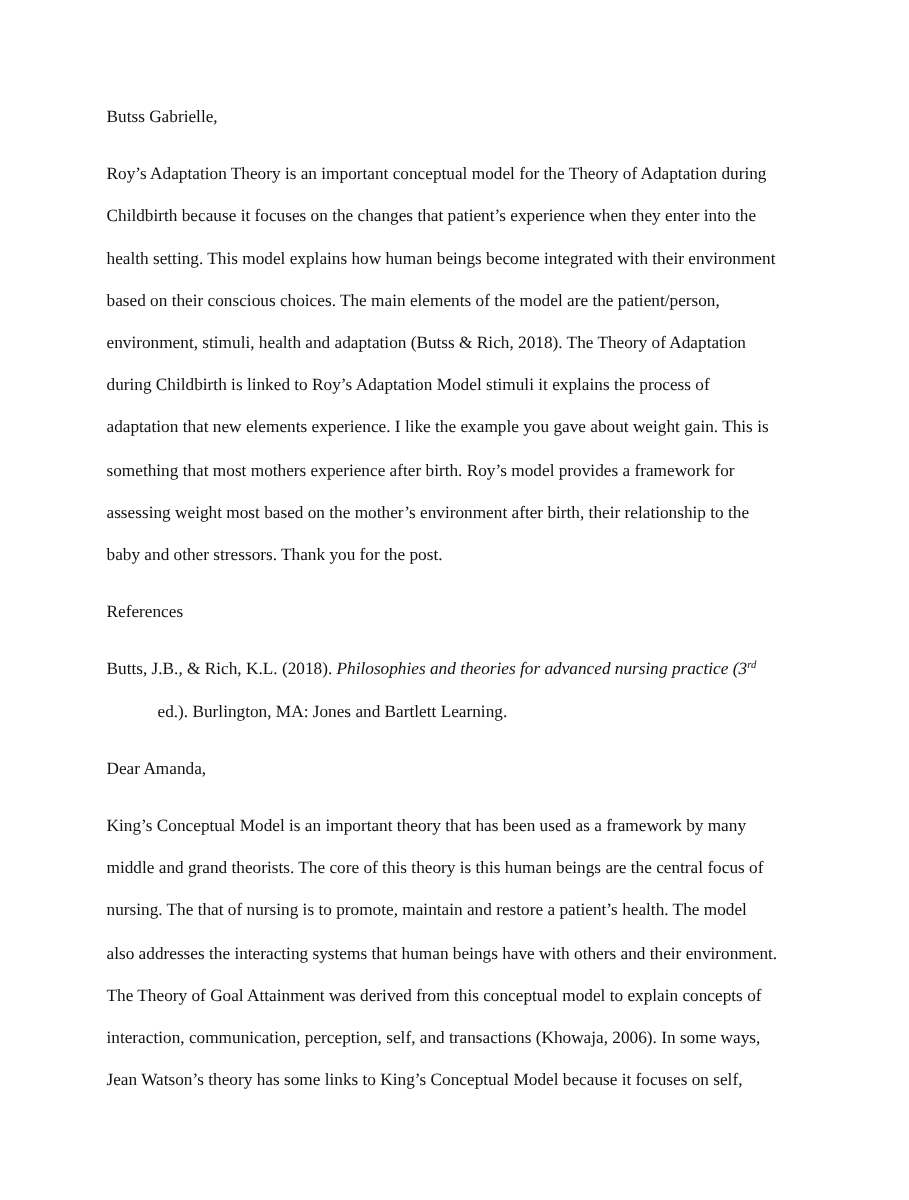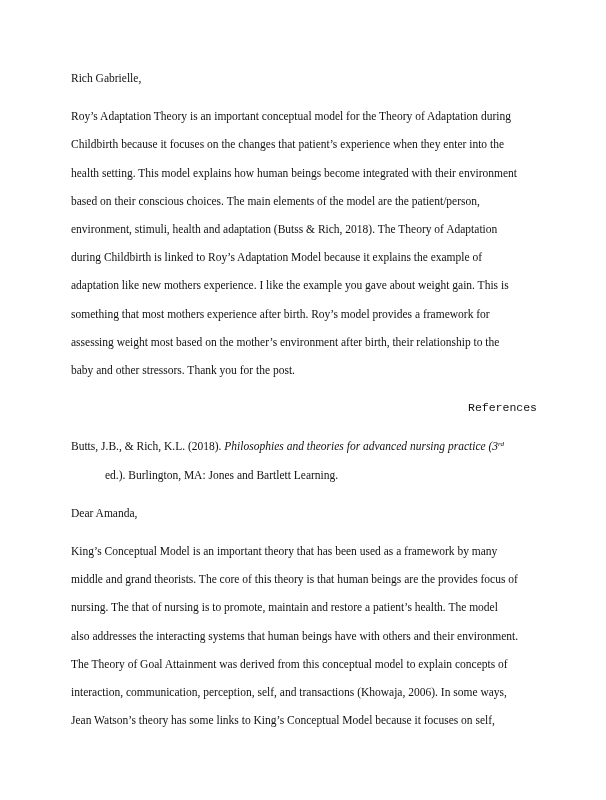--- a/index.html
+++ b/index.html
@@ -27,22 +27,21 @@
     line-height: 28.2px;
     white-space: nowrap;
   }
   .block {
     margin-top: 10px;
   }
   .block:first-child {
     margin-top: 0;
   }
   .centered {
-    text-align: right;
-    font-family: Liberation Mono, monospace;
+    text-align: left;
   }
   .hang-indent {
     padding-left: 34px;
   }
   .italic {
     font-style: italic;
     margin-top: 20px;
   }
   .sup {
     font-size: 0.62em;
@@ -50,52 +49,52 @@
     line-height: 0;
   }
 </style>
 </head>
 <body>
 
 <div class="page">
   <div class="content">
 
     <div class="block">
-      <div class="line">Rich Gabrielle,</div>
+      <div class="line">Butss Gabrielle,</div>
     </div>
 
     <div class="block">
       <div class="line">Roy’s Adaptation Theory is an important conceptual model for the Theory of Adaptation during</div>
       <div class="line">Childbirth because it focuses on the changes that patient’s experience when they enter into the</div>
       <div class="line">health setting. This model explains how human beings become integrated with their environment</div>
       <div class="line">based on their conscious choices. The main elements of the model are the patient/person,</div>
       <div class="line">environment, stimuli, health and adaptation (Butss &amp; Rich, 2018). The Theory of Adaptation</div>
-      <div class="line">during Childbirth is linked to Roy’s Adaptation Model because it explains the example of</div>
-      <div class="line">adaptation like new mothers experience. I like the example you gave about weight gain. This is</div>
+      <div class="line">during Childbirth is linked to Roy’s Adaptation Model stimuli it explains the process of</div>
+      <div class="line">adaptation that new elements experience. I like the example you gave about weight gain. This is</div>
       <div class="line">something that most mothers experience after birth. Roy’s model provides a framework for</div>
       <div class="line">assessing weight most based on the mother’s environment after birth, their relationship to the</div>
       <div class="line">baby and other stressors. Thank you for the post.</div>
     </div>
 
     <div class="block">
       <div class="line centered">References</div>
     </div>
 
     <div class="block">
       <div class="line"><span>Butts, J.B., &amp; Rich, K.L. (2018). </span><span class="italic">Philosophies and theories for advanced nursing practice</span><span class="italic"> (3</span><span class="italic sup">rd</span></div>
       <div class="line hang-indent">ed.). Burlington, MA: Jones and Bartlett Learning.</div>
     </div>
 
     <div class="block">
       <div class="line">Dear Amanda,</div>
     </div>
 
     <div class="block">
       <div class="line">King’s Conceptual Model is an important theory that has been used as a framework by many</div>
-      <div class="line">middle and grand theorists. The core of this theory is that human beings are the provides focus of</div>
+      <div class="line">middle and grand theorists. The core of this theory is this human beings are the central focus of</div>
       <div class="line">nursing. The that of nursing is to promote, maintain and restore a patient’s health. The model</div>
       <div class="line">also addresses the interacting systems that human beings have with others and their environment.</div>
       <div class="line">The Theory of Goal Attainment was derived from this conceptual model to explain concepts of</div>
       <div class="line">interaction, communication, perception, self, and transactions (Khowaja, 2006). In some ways,</div>
       <div class="line">Jean Watson’s theory has some links to King’s Conceptual Model because it focuses on self,</div>
     </div>
 
   </div>
 </div>
 

